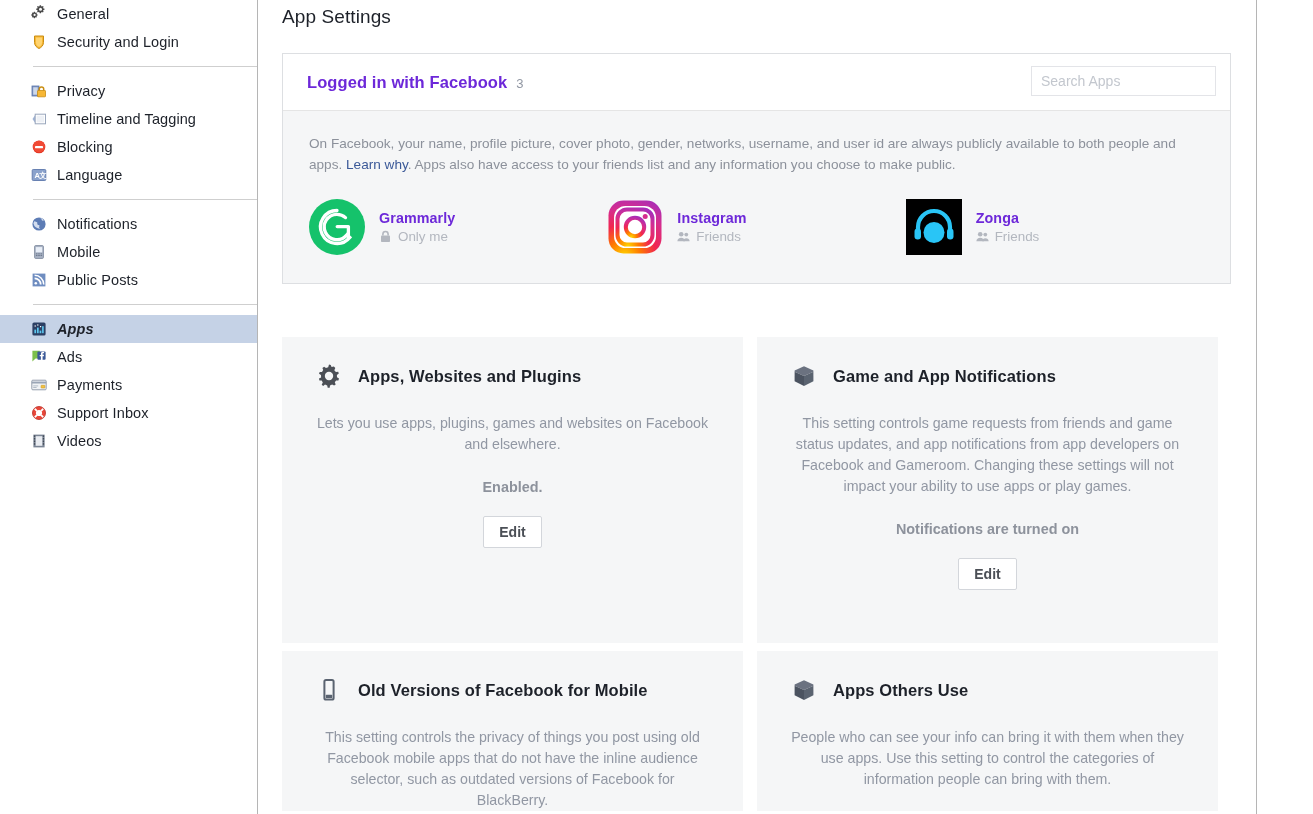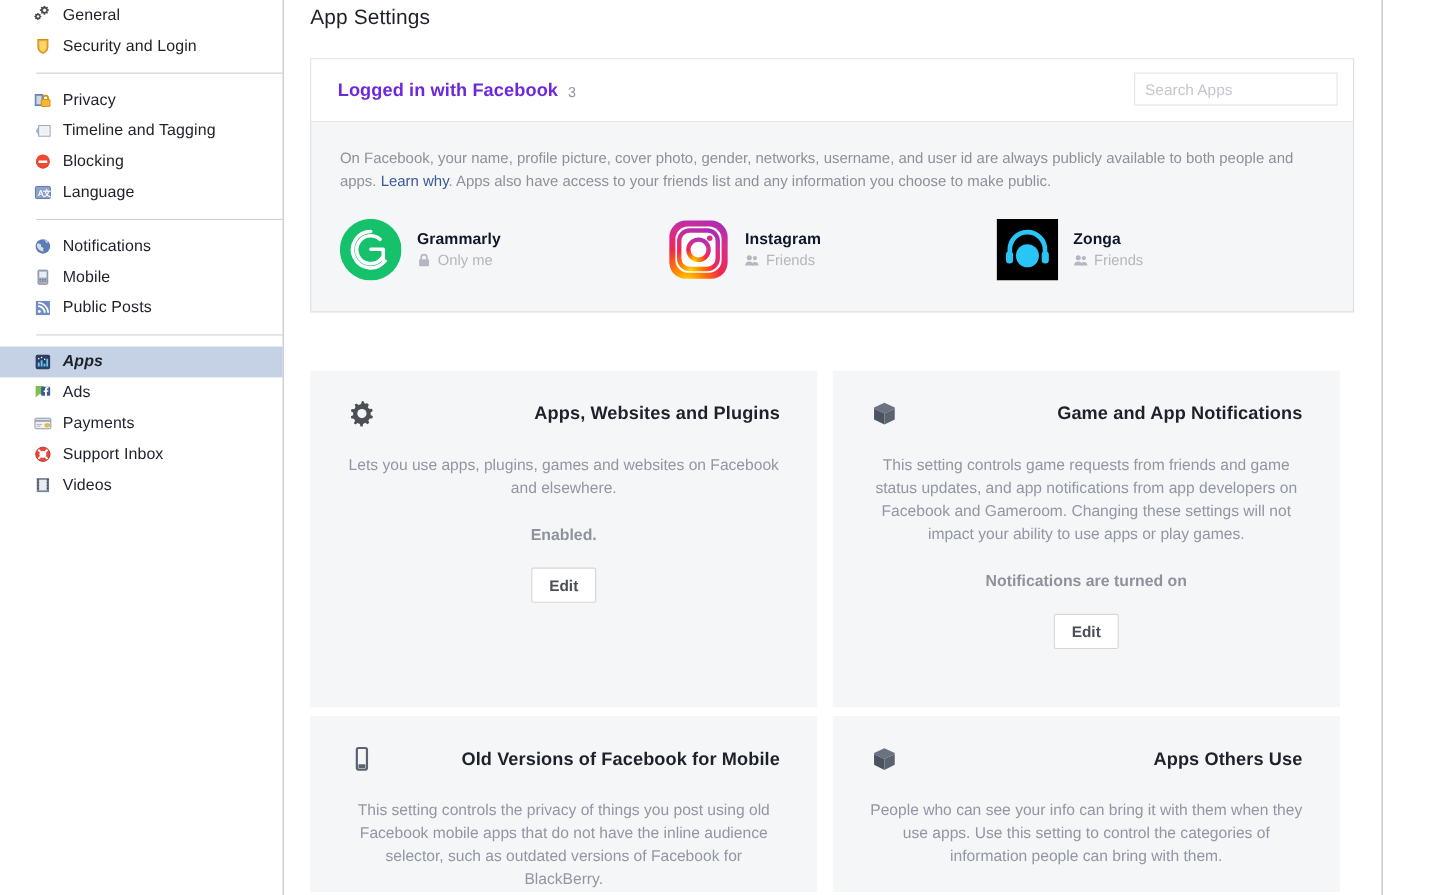--- a/index.html
+++ b/index.html
@@ -148,21 +148,21 @@
   }
   .app-logo {
     width: 56px; height: 56px;
     flex: 0 0 56px;
     display: block;
   }
   .app-meta { display: flex; flex-direction: column; gap: 3px; }
   .app-name {
     font-size: 14.3px;
     font-weight: bold;
-    color: #0f172a;
+    color: #6d28d9;
     letter-spacing: 0.1px;
   }
   .app-aud {
     display: flex;
     align-items: center;
     gap: 6px;
     font-size: 13.4px;
     color: #b3b7bf;
   }
   .aud-ico { width: 13px; height: 13px; display: block; }
@@ -180,22 +180,22 @@
     width: 461px;
     background: #f5f6f7;
     padding: 26px 34px 30px 34px;
     text-align: center;
   }
   .s-card.tall { height: 306px; }
   .s-card.short { height: 160px; overflow: hidden; padding-bottom: 0; }
   .s-head {
     display: flex;
     align-items: center;
-    justify-content: space-between;
-    gap: 3px;
+    justify-content: flex-start;
+    gap: 16px;
     margin-bottom: 24px;
   }
   .s-ico { width: 26px; height: 26px; display: block; flex: 0 0 26px; }
   .s-title {
     font-size: 16.5px;
     font-weight: bold;
     color: #1d2129;
     letter-spacing: 0.1px;
   }
   .s-desc {

